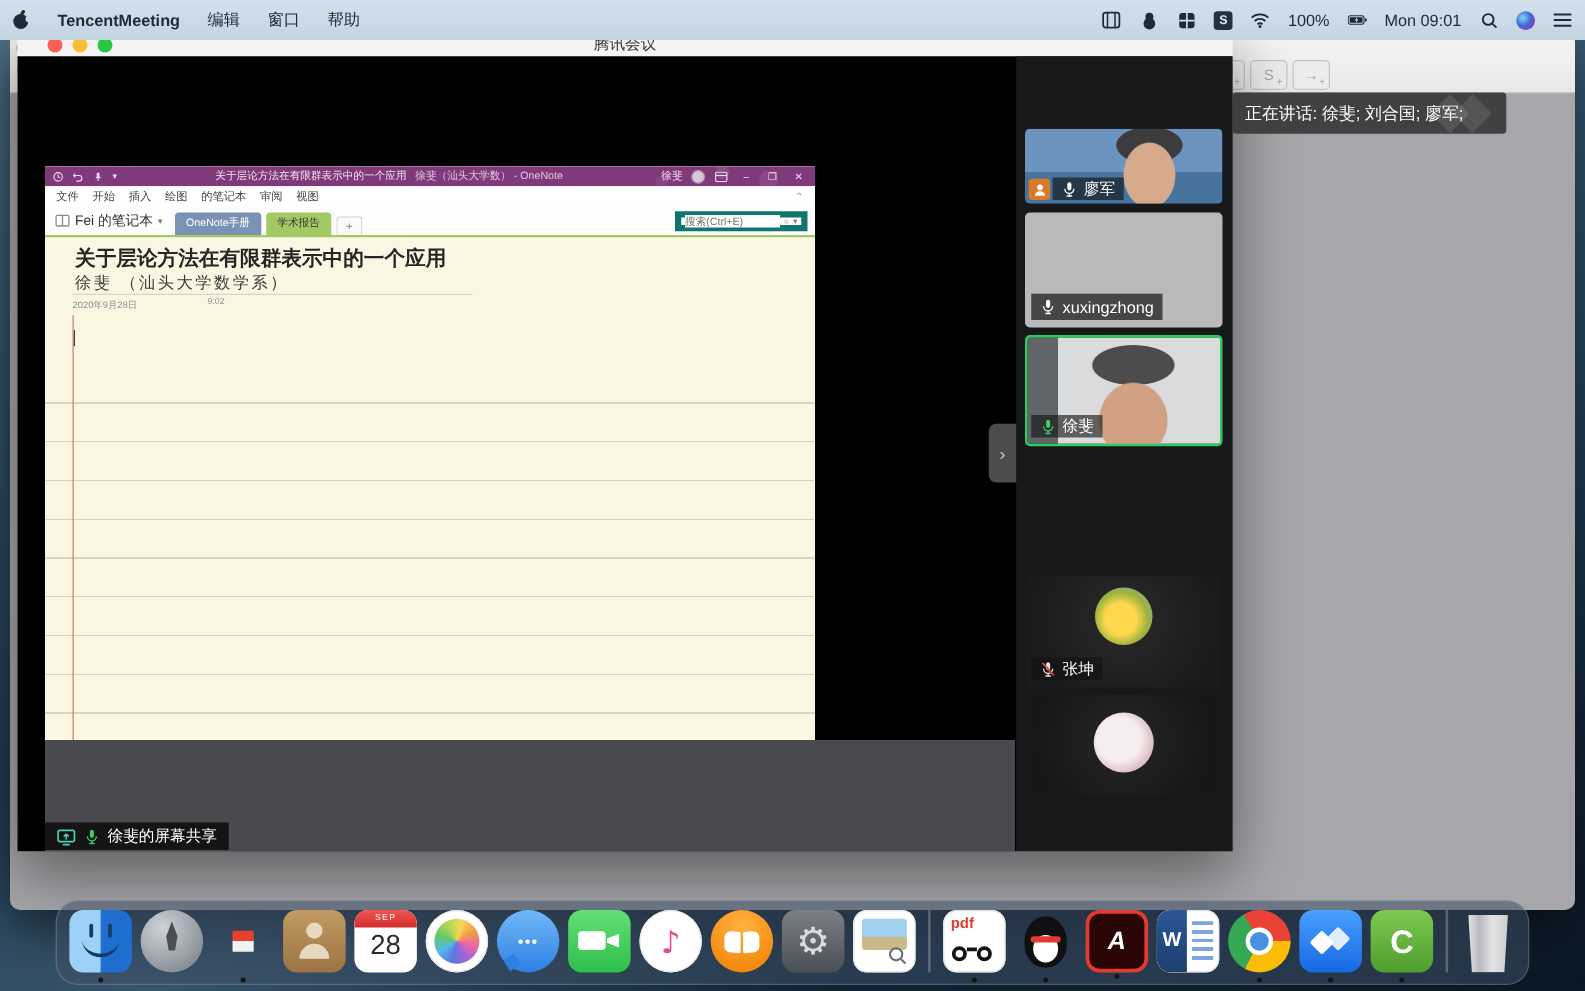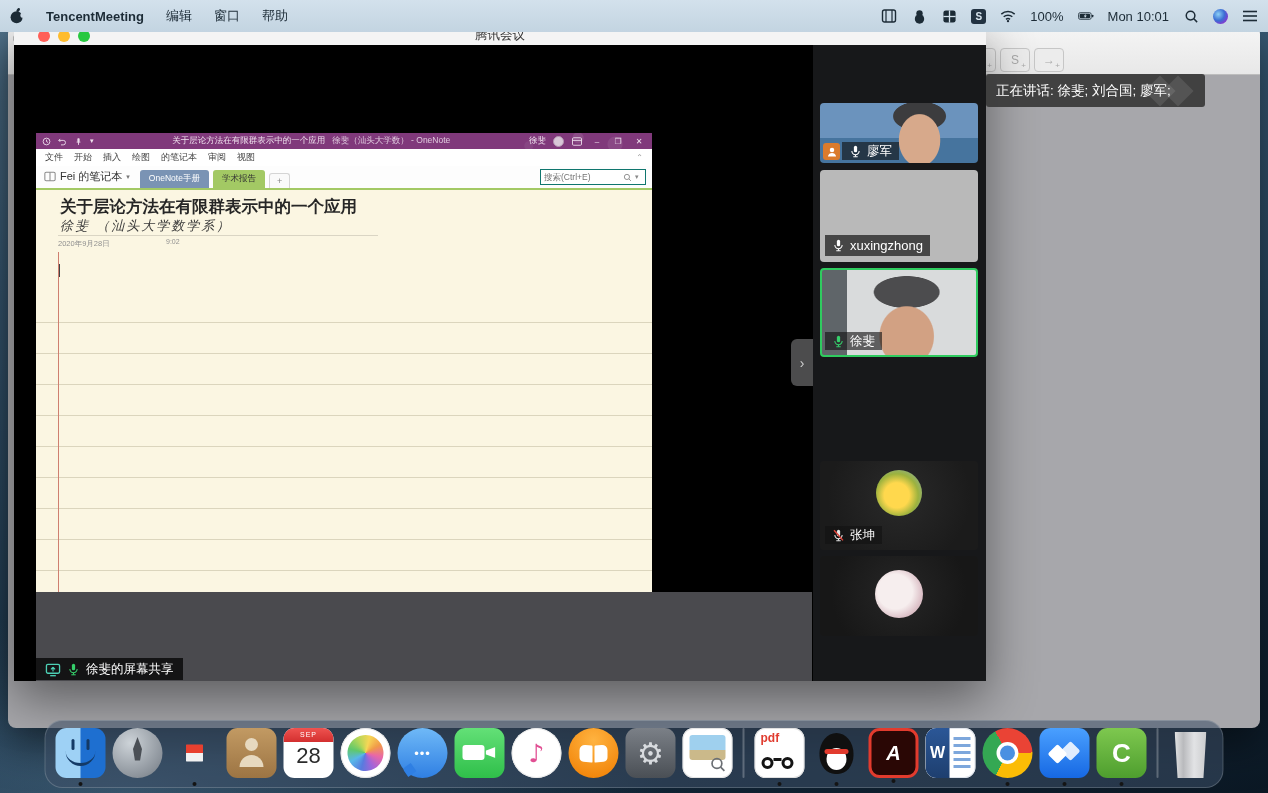--- a/index.html
+++ b/index.html
@@ -128,33 +128,33 @@
     border-bottom:2px solid #a3c964; display:flex; align-items:flex-end; padding:0 6px; gap:4px; }
   .nb-name { display:flex; align-items:center; gap:4px; font-size:11px; color:#333;
     padding:0 6px 4px 2px; }
   .nb-book { width:12px; height:11px; color:#8a8a8a; }
   .sec-tab { font-size:8.5px; padding:3px 9px 3px; border-radius:3px 3px 0 0; margin-bottom:0; }
   .sec-blue { background:#7a93b4; color:#fff; }
   .sec-green { background:#a3c964; color:#333; }
   .sec-plus { font-size:9px; color:#888; border:1px solid #d5d5d5; border-bottom:none;
     border-radius:3px 3px 0 0; padding:2px 7px; background:#fafafa; }
   .on-search { margin-left:auto; margin-bottom:3px; width:106px; height:16px; background:#fff;
-    border:1px solid #0f766e; display:flex; align-items:center; padding:0 3px; gap:3px; }
+    border:5px solid #0f766e; display:flex; align-items:center; padding:0 3px; gap:3px; }
   .on-search input { border:none; outline:none; width:76px; font-size:8.5px; color:#999;
     font-family:"Liberation Sans", sans-serif; }
   .on-search .mag { width:9px; height:9px; color:#888; }
   .on-search .arr { font-size:7px; color:#888; }
   .on-content { left:0; top:57px; right:0; bottom:0; }
   .on-page { left:0; top:0; width:668px; bottom:0; background:#fbf6e2; overflow:hidden; }
   .rules { left:0; top:102px; right:0; bottom:0;
     background:repeating-linear-gradient(to bottom, transparent 0 30px, #dbd5bd 30px 31px); }
   .redline { left:22px; top:62px; bottom:0; width:1px; background:#cf7f70; }
   .pg-title { left:24px; top:6px; font-size:16.5px; font-weight:bold; color:#262626; }
   .pg-author { left:24px; top:27px; font-size:13px; color:#3a3a3a;
-    font-family:"DejaVu Serif", serif; font-style:italic; letter-spacing:2px;text-align:center; }
+    font-family:"DejaVu Serif", serif; letter-spacing:2px;text-align:center; }
   .pg-divider { left:22px; top:45px; width:320px; height:1px; background:#dad5c4; }
   .pg-date { left:22px; top:49px; font-size:7.5px; color:#909090; }
   .pg-time { left:130px; top:48px; font-size:7px; color:#909090; }
   .pg-caret { left:23px; top:74px; width:1px; height:13px; background:#444; }
   .pg-expand { right:7px; top:3px; width:11px; height:11px; color:#8a8a8a; }
   .on-panel { left:668px; right:0; top:0; bottom:0; background:#d7e6c3; }
   .panel-add { left:0; top:0; right:0; height:22px; display:flex; align-items:center; gap:5px;
     padding:0 8px; color:#5d7d33; font-size:9.5px; }
   .panel-item { left:0; right:0; height:18px; line-height:18px; font-size:8.5px; color:#333;
     padding:0 7px; white-space:nowrap; overflow:hidden; }
@@ -386,21 +386,21 @@
           <svg width="17" height="14">
             <use href="#i-wifi"></use>
           </svg>
         </span>
       <span>100%</span>
       <span class="mb-ic">
           <svg width="24" height="12">
             <use href="#i-battery"></use>
           </svg>
         </span>
-      <span>Mon 10:01</span>
+      <span>Mon 09:01</span>
       <span class="mb-ic">
           <svg width="15" height="15">
             <use href="#i-search"></use>
           </svg>
         </span>
       <span class="siri"></span>
       <span class="mb-ic">
           <svg width="16" height="14">
             <use href="#i-list"></use>
           </svg>

